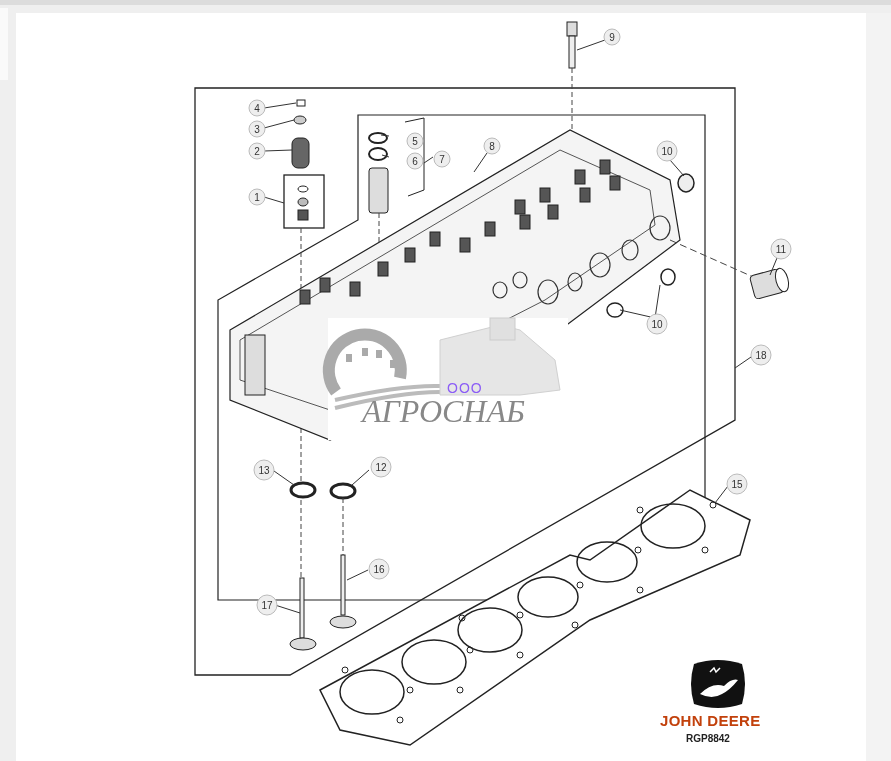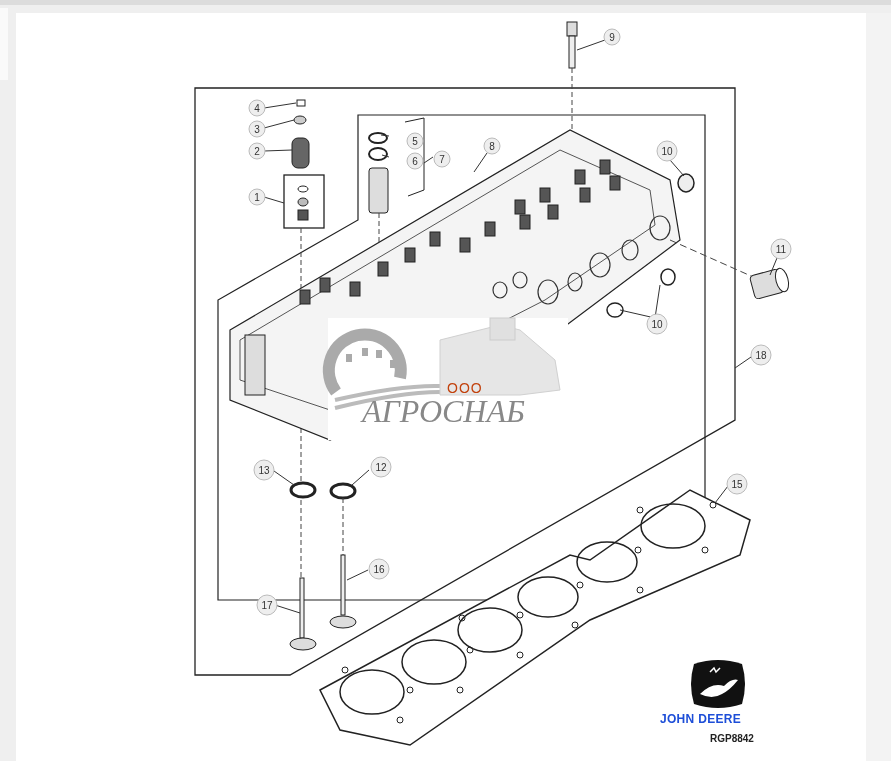--- a/index.html
+++ b/index.html
@@ -3,23 +3,23 @@
 <meta charset="utf-8">
 <style>
   html,body{margin:0;padding:0;}
   body{width:891px;height:761px;background:#efefef;position:relative;overflow:hidden;font-family:"Liberation Sans",sans-serif;}
   .topbar{position:absolute;left:0;top:0;width:891px;height:5px;background:#dcdcdc;}
   .leftstrip{position:absolute;left:0;top:8px;width:8px;height:72px;background:#fafafa;}
   .panel{position:absolute;left:16px;top:13px;width:850px;height:748px;background:#fff;}
   .rightstrip{position:absolute;left:866px;top:13px;width:25px;height:748px;background:#f3f3f3;}
   svg{position:absolute;left:0;top:0;}
   .callout-num{font-family:"Liberation Sans",sans-serif;font-size:10px;fill:#333;}
-  .jd-name{position:absolute;left:660px;top:712px;font-family:"Liberation Sans",sans-serif;font-weight:bold;font-size:12px;color:#1d4ed8;letter-spacing:0.3px;}
-  .jd-code{position:absolute;left:686px;top:733px;font-family:"Liberation Sans",sans-serif;font-weight:bold;font-size:10px;color:#222;margin-left:24px;}
-  .wm-ooo{position:absolute;left:447px;top:380px;font-family:"Liberation Sans",sans-serif;font-size:14px;color:#c2410c;letter-spacing:1px;}
+  .jd-name{position:absolute;left:660px;top:712px;font-family:"Liberation Sans",sans-serif;font-weight:bold;font-size:15px;color:#c2410c;letter-spacing:0.3px;}
+  .jd-code{position:absolute;left:686px;top:733px;font-family:"Liberation Sans",sans-serif;font-weight:bold;font-size:10px;color:#222;}
+  .wm-ooo{position:absolute;left:447px;top:380px;font-family:"Liberation Sans",sans-serif;font-size:14px;color:#8b5cf6;letter-spacing:1px;}
   .wm-name{position:absolute;left:362px;top:393px;font-family:"Liberation Serif",serif;font-size:32px;color:#888;letter-spacing:0px;font-style:italic;}
 </style>
 </head>
 <body>
 
 <div class="topbar"></div>
 <div class="leftstrip"></div>
 <div class="panel"></div>
 <div class="rightstrip"></div>
 

